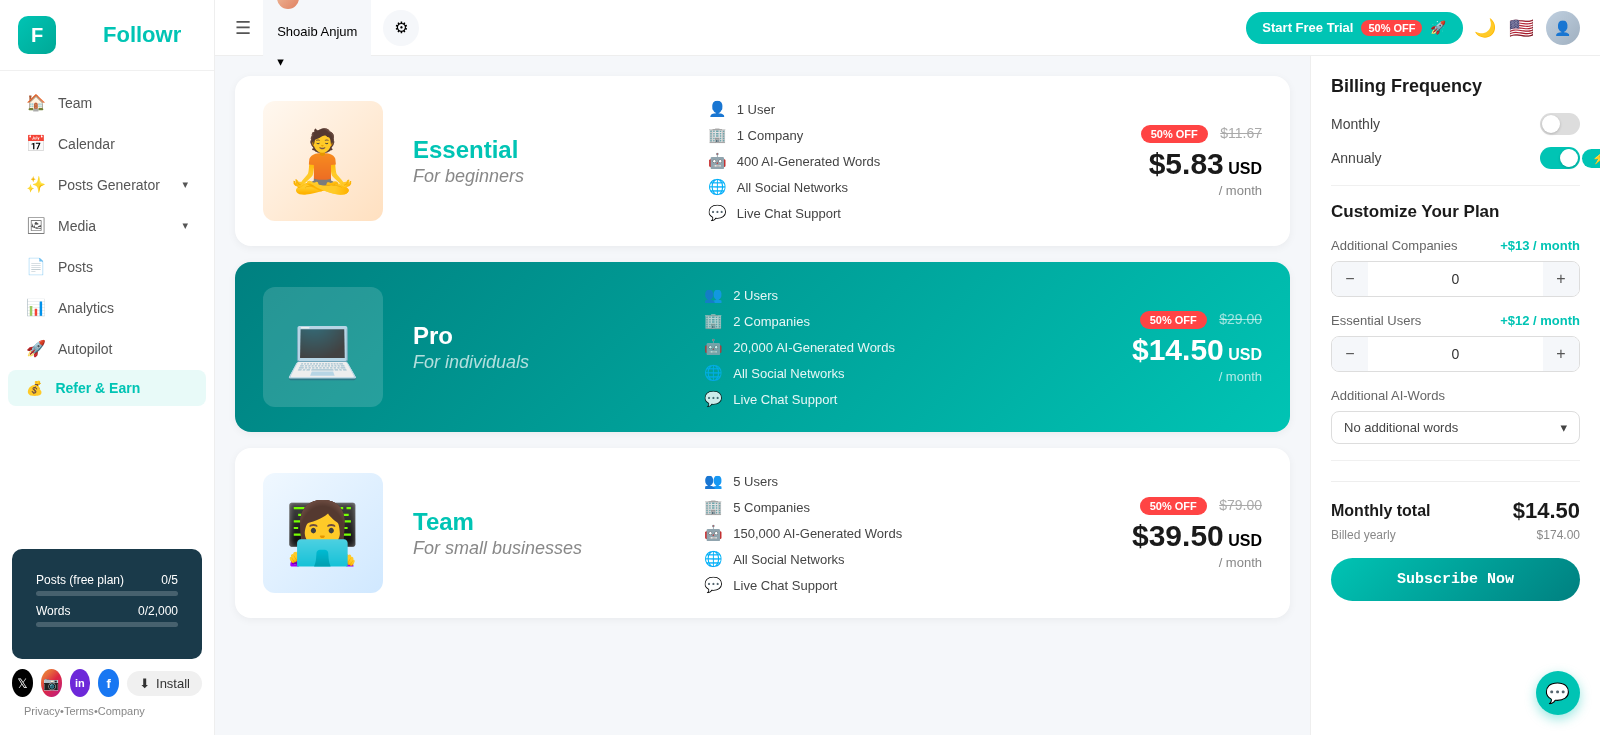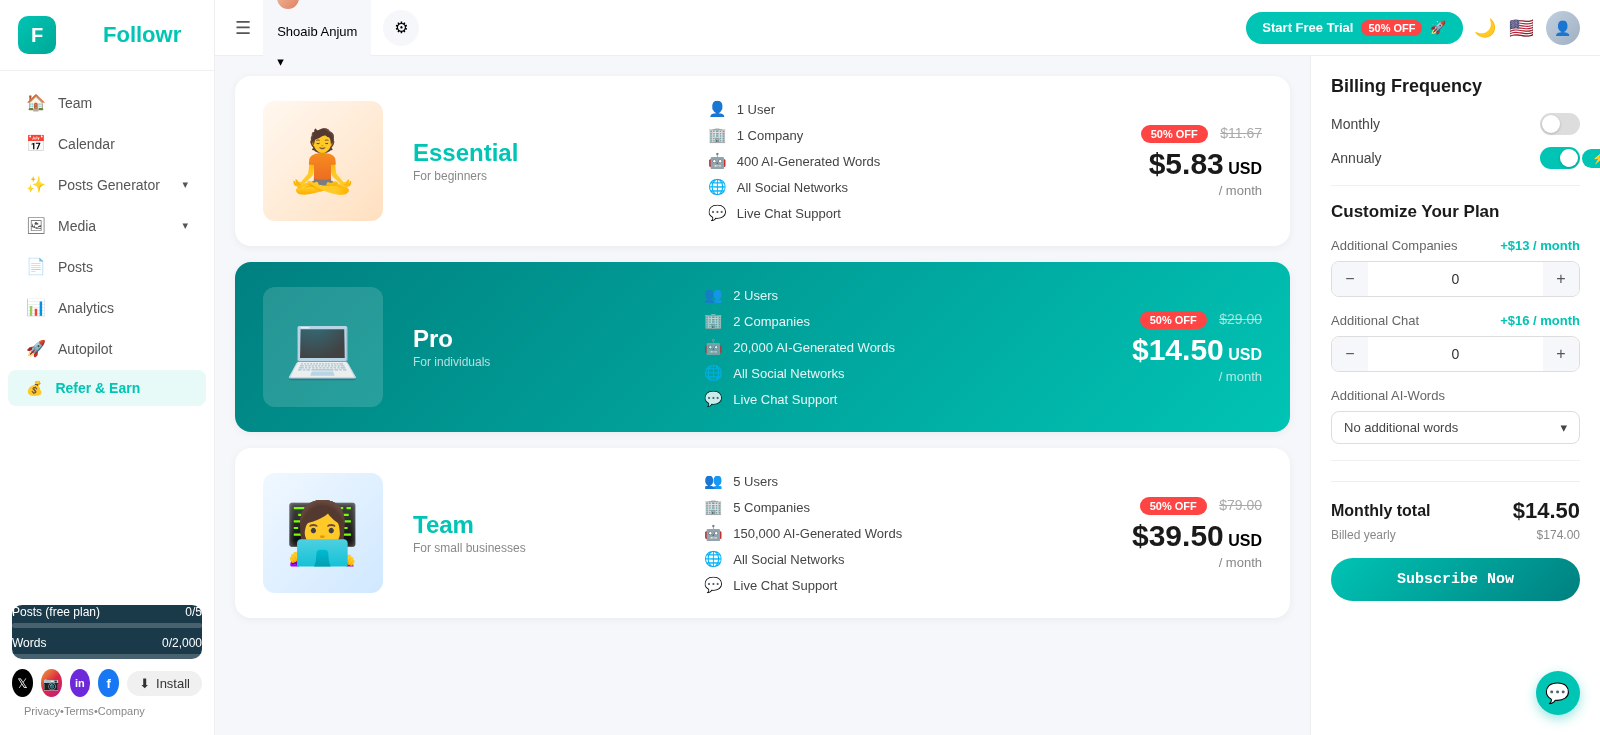--- a/index.html
+++ b/index.html
@@ -40,21 +40,21 @@
     .nav-item .nav-icon { font-size: 16px; width: 20px; text-align: center; }
     .nav-item .arrow { margin-left: auto; font-size: 11px; }
     .nav-item-refer {
       display: flex; align-items: center; gap: 12px;
       padding: 10px 18px; cursor: pointer; color: #00c4b4; font-size: 14px;
       border-radius: 8px; margin: 2px 8px;
       background: #e8faf8; font-weight: 600;
     }
 
     .sidebar-bottom { padding: 10px 12px; }
-    .usage-box { background: #1a3a4a; border-radius: 10px; padding: 0; color: white; font-size: 12px; }
+    .usage-box { background: #1a3a4a; border-radius: 10px; padding: 24px; color: white; font-size: 12px; }
     .usage-row { display: flex; justify-content: space-between; margin-bottom: 4px; }
     .usage-bar-bg { background: rgba(255,255,255,0.2); border-radius: 4px; height: 5px; margin-bottom: 8px; }
     .usage-bar-fill { background: #00c4b4; height: 5px; border-radius: 4px; }
     .social-links { display: flex; gap: 8px; margin-top: 10px; align-items: center; }
     .social-btn { width: 28px; height: 28px; border-radius: 50%; display: flex; align-items: center; justify-content: center; font-size: 13px; cursor: pointer; }
     .install-btn {
       display: flex; align-items: center; gap: 6px;
       background: #f0f0f0; border-radius: 20px; padding: 5px 12px;
       font-size: 13px; color: #333; cursor: pointer; margin-left: auto;
     }
@@ -127,21 +127,21 @@
     .plan-illustration { width: 130px; flex-shrink: 0; }
     .plan-illustration-img {
       width: 120px; height: 120px;
       border-radius: 12px;
       display: flex; align-items: center; justify-content: center;
       font-size: 60px;
     }
     .plan-info { flex: 1; }
     .plan-name { font-size: 24px; font-weight: 700; color: #00c4b4; }
     .plan-card.pro .plan-name { color: white; }
-    .plan-subtitle { font-size: 12px; color: #888; margin-top: 2px; }
+    .plan-subtitle { font-size: 18px; color: #888; margin-top: 2px; font-style: italic; }
     .plan-card.pro .plan-subtitle { color: rgba(255,255,255,0.7); }
     .plan-features { display: flex; flex-direction: column; flex: 1.5; gap: 8px; }
     .feature-item { display: flex; align-items: center; gap: 10px; font-size: 13px; color: #444; }
     .plan-card.pro .feature-item { color: rgba(255,255,255,0.9); }
     .feature-icon { font-size: 15px; color: #00c4b4; }
     .plan-card.pro .feature-icon { color: rgba(255,255,255,0.8); }
     .plan-pricing { text-align: right; flex-shrink: 0; }
     .off-tag { background: #ff4444; color: white; border-radius: 20px; padding: 3px 10px; font-size: 11px; font-weight: 700; display: inline-block; margin-bottom: 4px; }
     .original-price { text-decoration: line-through; color: #aaa; font-size: 14px; margin-left: 8px; }
     .plan-card.pro .original-price { color: rgba(255,255,255,0.6); }
@@ -490,22 +490,22 @@
         <div class="stepper">
           <button class="stepper-btn">−</button>
           <span class="stepper-val">0</span>
           <button class="stepper-btn">+</button>
         </div>
       </div>
 
       
       <div class="addon-row">
         <div class="addon-header">
-          <span class="addon-name">Additional Chat</span>
-          <span class="addon-price">+$16 / month</span>
+          <span class="addon-name">Essential Users</span>
+          <span class="addon-price">+$12 / month</span>
         </div>
         <div class="stepper">
           <button class="stepper-btn">−</button>
           <span class="stepper-val">0</span>
           <button class="stepper-btn">+</button>
         </div>
       </div>
 
       
       <div class="addon-row">

